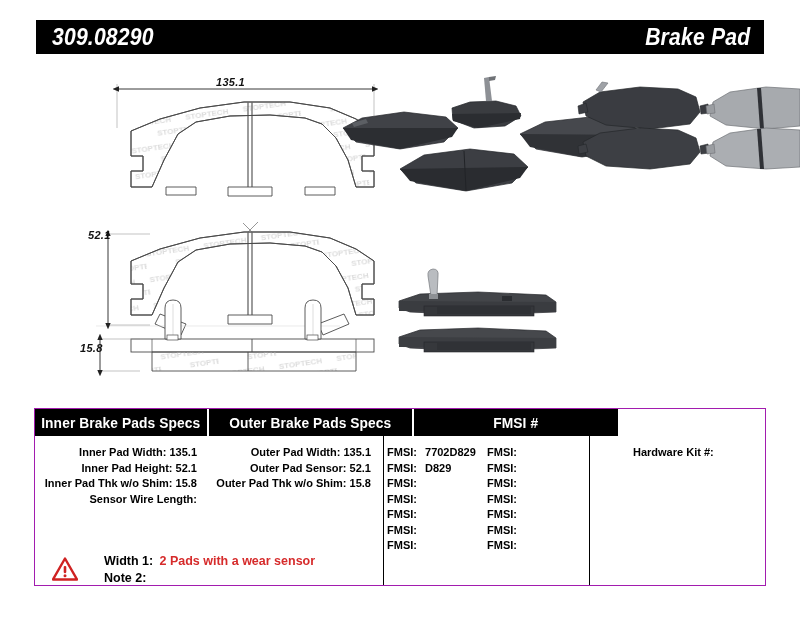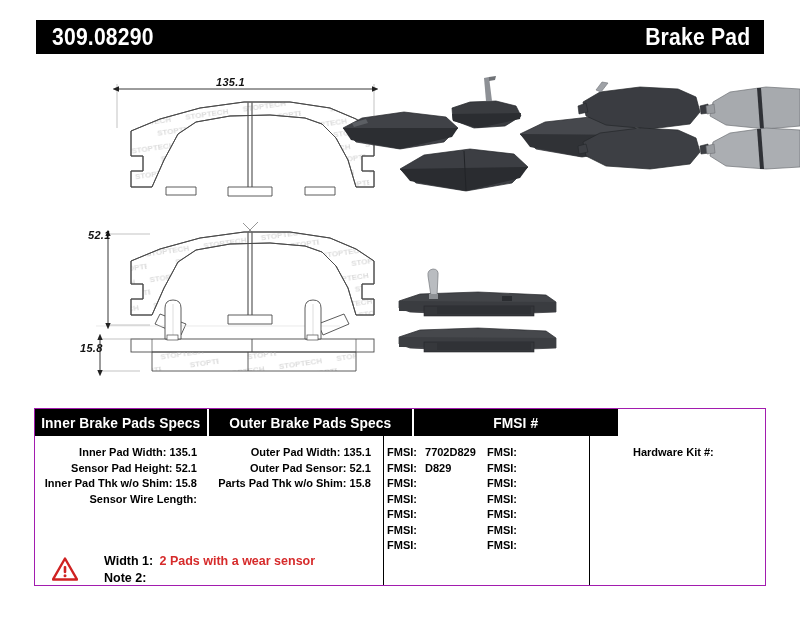--- a/index.html
+++ b/index.html
@@ -8,20 +8,21 @@
     font-family:"Liberation Sans", sans-serif;color:#000;
     -webkit-font-smoothing:antialiased;
   }
 
   
   .header-bar{
     position:absolute;left:36px;top:20px;width:728px;height:34px;
     background:#000000;display:flex;align-items:center;
     justify-content:space-between;box-sizing:border-box;
     padding:0 14px 0 16px;
+    font-style:italic;
   }
   .header-bar .part-no{
     color:#ffffff;font-size:23px;font-weight:bold;letter-spacing:.2px;
     transform:scaleX(.92);transform-origin:left center;line-height:1;
   }
   .header-bar .prod-type{
     color:#ffffff;font-size:23px;font-weight:bold;letter-spacing:.2px;
     transform:scaleX(.92);transform-origin:right center;line-height:1;
   }
 
@@ -265,21 +266,21 @@
   <div class="tbody">
     <div class="vdiv" style="left:348px;"></div>
     <div class="vdiv" style="left:554px;"></div>
 
     <div class="col1-body">
       <div class="specline">
         <span>Inner Pad Width:</span>
         <span>135.1</span>
       </div>
       <div class="specline">
-        <span>Sensor Pad Height:</span>
+        <span>Inner Pad Height:</span>
         <span>52.1</span>
       </div>
       <div class="specline">
         <span>Inner Pad Thk w/o Shim:</span>
         <span>15.8</span>
       </div>
       <div class="specline">
         <span>Sensor Wire Length:</span>
         <span></span>
       </div>
@@ -288,21 +289,21 @@
     <div class="col2-body">
       <div class="specline">
         <span>Outer Pad Width:</span>
         <span>135.1</span>
       </div>
       <div class="specline">
         <span>Outer Pad Sensor:</span>
         <span>52.1</span>
       </div>
       <div class="specline">
-        <span>Parts Pad Thk w/o Shim:</span>
+        <span>Outer Pad Thk w/o Shim:</span>
         <span>15.8</span>
       </div>
     </div>
 
     <div class="fmsi-sub fmsi-a">
       <div class="fmsi-row">
         <span>FMSI:</span>
         <span class="fmsi-val">7702D829</span>
       </div>
       <div class="fmsi-row">

